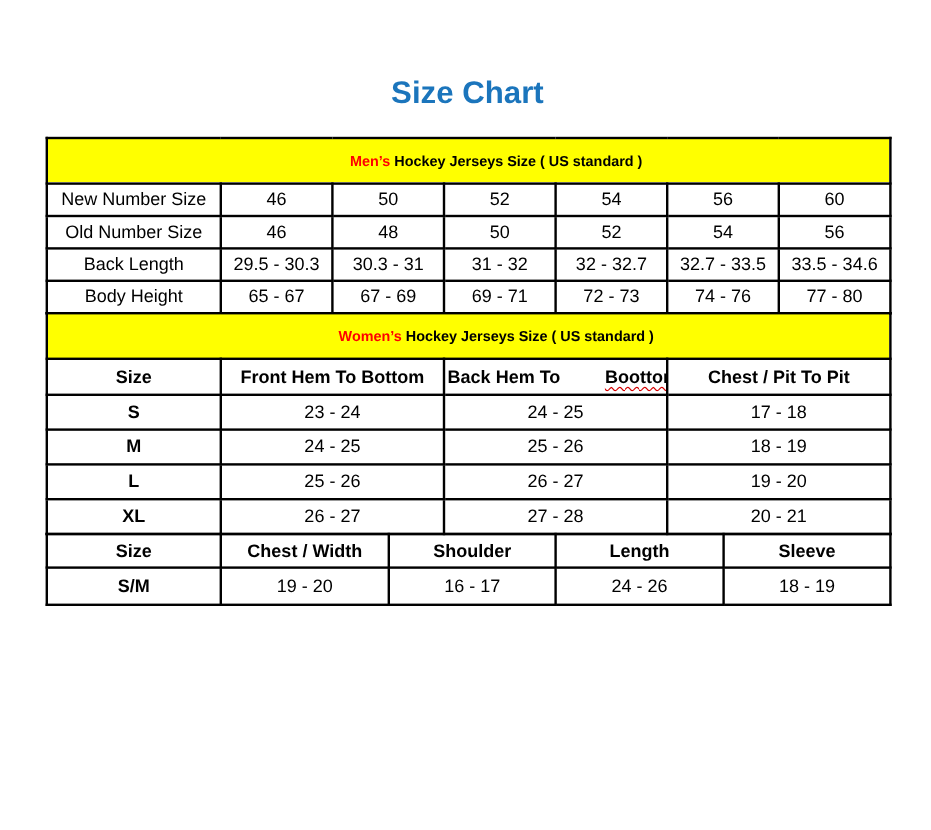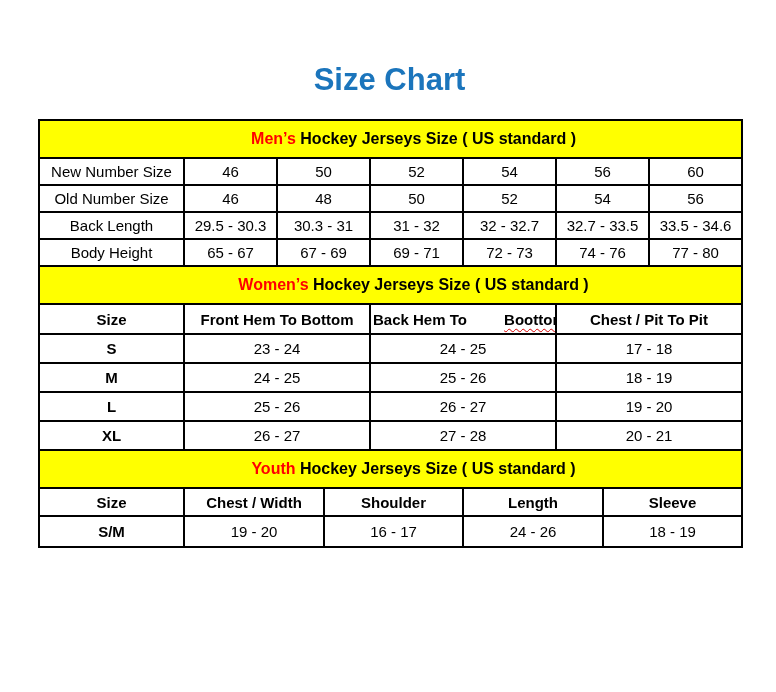--- a/index.html
+++ b/index.html
@@ -10,36 +10,36 @@
     --border_black:#000000;
   }
   *{box-sizing:border-box;}
   html,body{margin:0;padding:0;}
   body{
     width:776px;height:692px;background:#ffffff;overflow:hidden;
     font-family:"Liberation Sans","DejaVu Sans",sans-serif;color:#000;
   }
   .page-title{
     width:703px;margin:62px 0 0 38px;
-    text-align:center;font-size:31px;font-weight:bold;
+    text-align:center;font-size:26px;font-weight:bold;
     color:var(--title_blue);letter-spacing:0px;
   }
   .tables{margin:21px 0 0 38px;width:703px;}
   table.sz{
     border-collapse:collapse;table-layout:fixed;width:703px;
   }
   table.sz + table.sz{margin-top:-2px;}
   .sz th,.sz td{
     border:2px solid var(--border_black);
     text-align:center;vertical-align:middle;
     font-size:15px;padding:0 2px;overflow:hidden;white-space:nowrap;
   }
   tr.band td{
     background:var(--band_yellow);
-    font-weight:bold;font-size:16px;height:38px;padding-left:48px;
+    font-weight:bold;font-size:12px;height:38px;padding-left:48px;
   }
   tr.band .red{color:var(--accent_red);}
   .sz th{font-weight:bold;}
   .mens th{height:28px;}
   .mens td{height:27px;}
   .womens th{height:30px;}
   .womens td{height:29px;text-align:center;}
   .youth th{height:28px;}
   .youth td{height:31px;}
   td.lbl{font-weight:normal;}
@@ -159,23 +159,20 @@
 
   <table class="sz youth">
     <colgroup>
         <col style="width:145px">
         <col style="width:140px">
         <col style="width:139px">
         <col style="width:140px">
         <col style="width:139px">
       </colgroup>
     <tbody>
-        <tr class="band">
-      <td colspan="5"><span class="red">Youth</span> <span>Hockey Jerseys Size ( US standard )</span></td>
-    </tr>
     <tr>
       <th>Size</th>
       <th>Chest / Width</th>
       <th>Shoulder</th>
       <th>Length</th>
       <th>Sleeve</th>
     </tr>
     <tr>
       <td class="lblb">S/M</td>
       <td>19 - 20</td>

